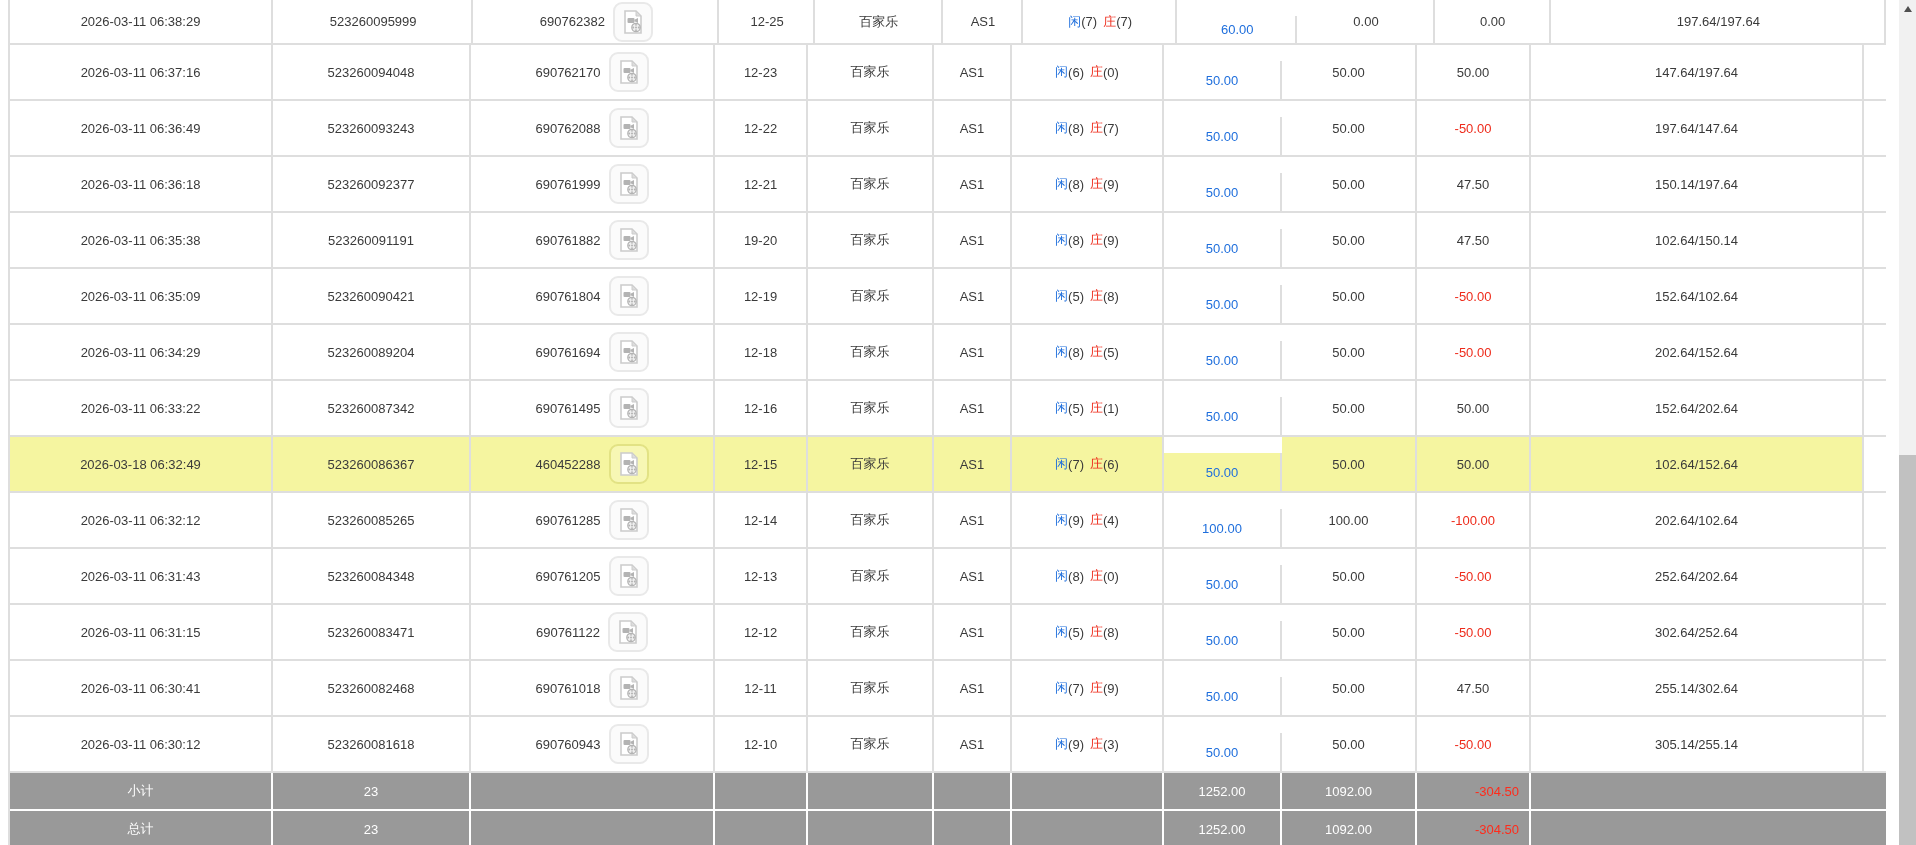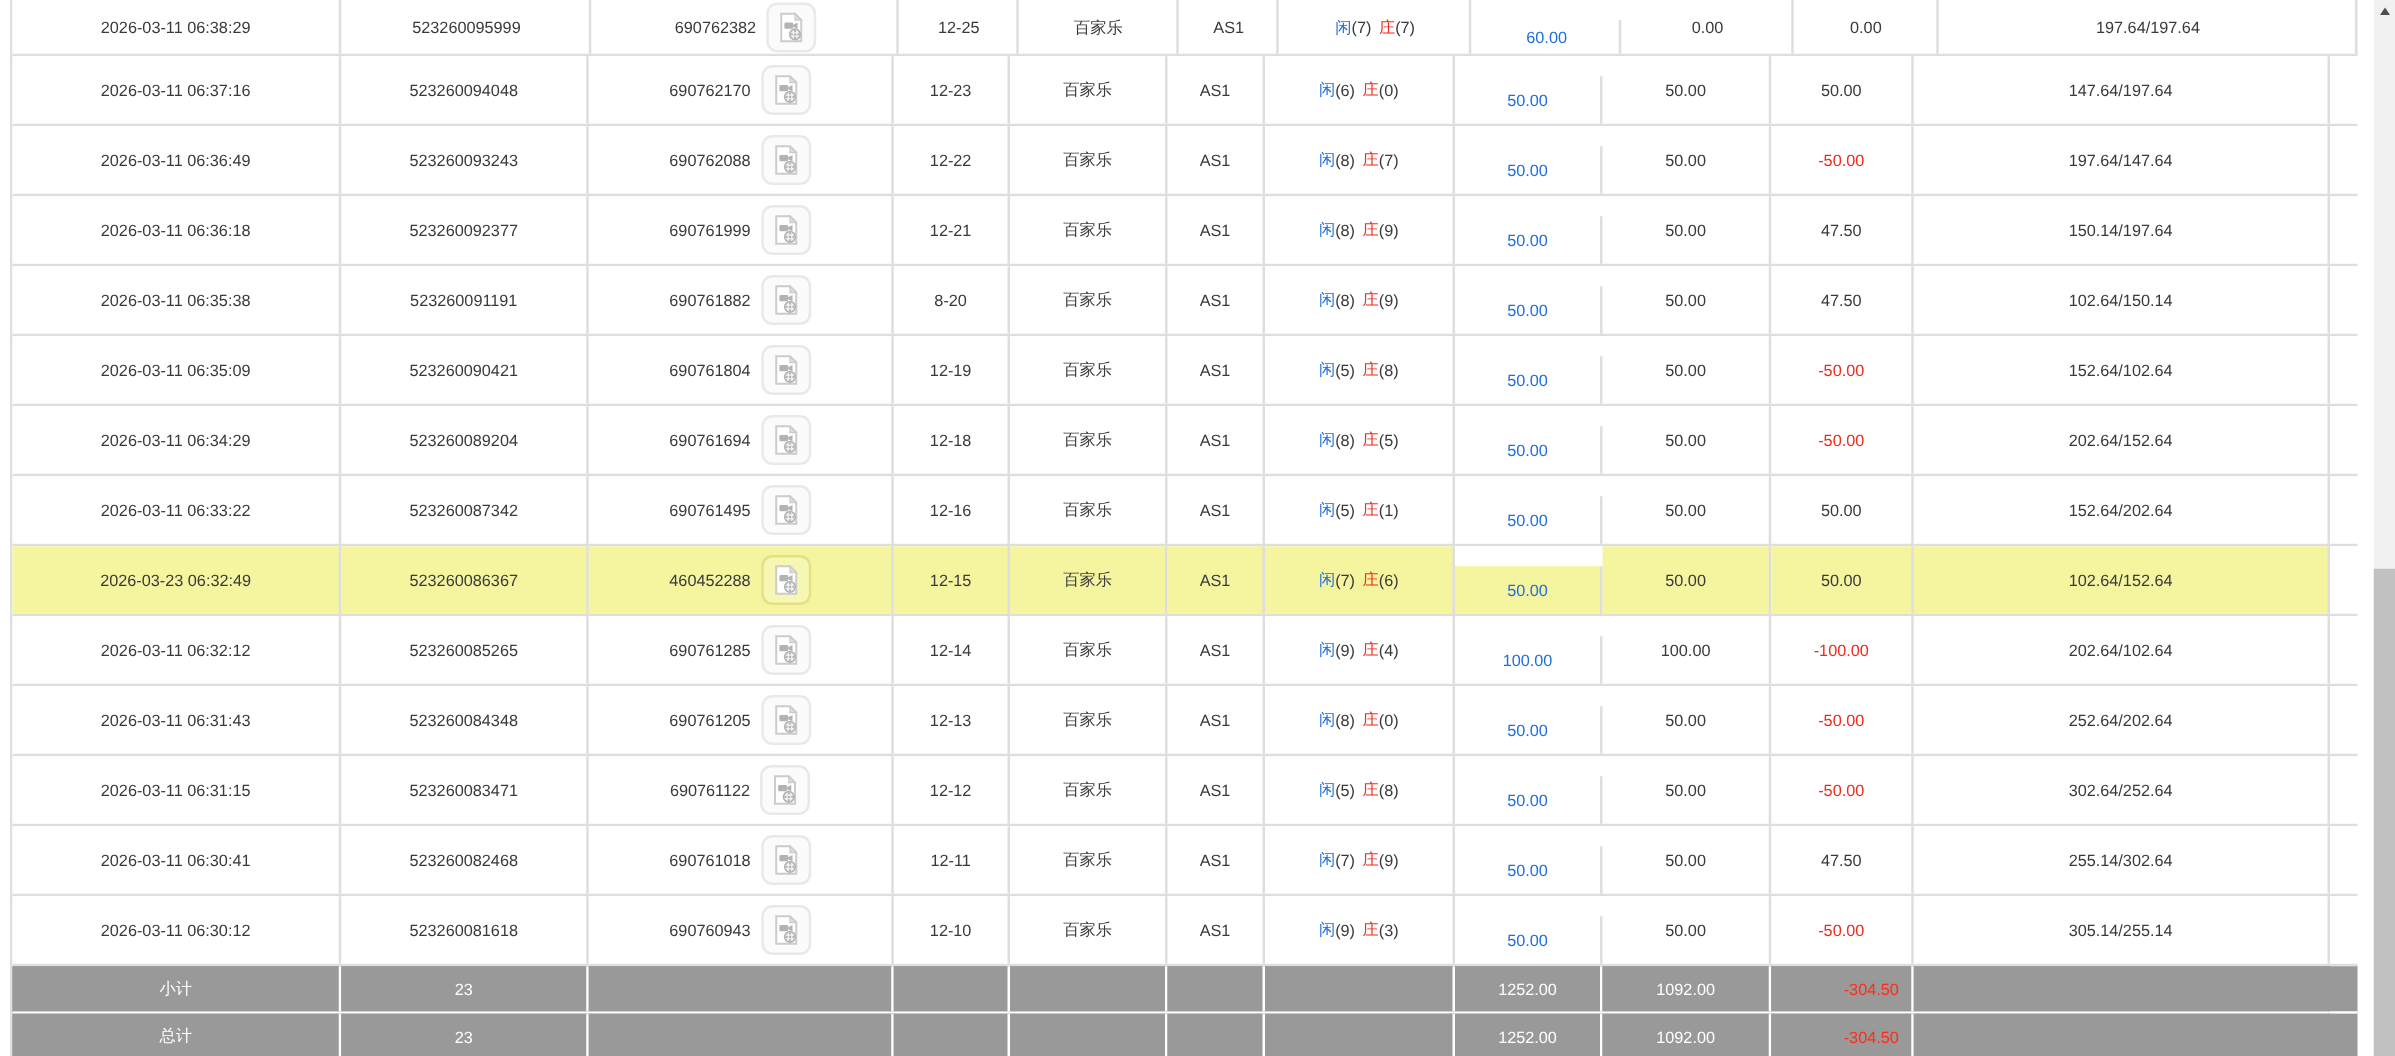--- a/index.html
+++ b/index.html
@@ -210,21 +210,21 @@
             <circle cx="16" cy="18.5" r="4.2" fill="#efefef" stroke="#b3b3b3" stroke-width="1.3"></circle>
             <circle cx="16" cy="18.5" r="1" fill="#b3b3b3"></circle>
             <circle cx="16" cy="15.8" r="0.9" fill="#b3b3b3"></circle>
             <circle cx="16" cy="21.2" r="0.9" fill="#b3b3b3"></circle>
             <circle cx="13.3" cy="18.5" r="0.9" fill="#b3b3b3"></circle>
             <circle cx="18.7" cy="18.5" r="0.9" fill="#b3b3b3"></circle>
           </svg>
         </span>
       </span>
     </div>
-    <div class="td c4">8-20</div>
+    <div class="td c4">19-20</div>
     <div class="td c5">百家乐</div>
     <div class="td c6">AS1</div>
     <div class="td c7">
       <span class="p">闲</span>
         <span class="score">(8)</span>
         <span class="gap"></span>
         <span class="b">庄</span>
         <span>(9)</span>
     </div>
     <div class="td c8 blue">50.00</div>
@@ -341,21 +341,21 @@
         <span class="b">庄</span>
         <span>(1)</span>
     </div>
     <div class="td c8 blue">50.00</div>
     <div class="td c9">50.00</div>
     <div class="td c10">50.00</div>
     <div class="td c11">152.64/202.64</div>
   </div>
 
   <div class="tr hl">
-    <div class="td c1">2026-03-23 06:32:49</div>
+    <div class="td c1">2026-03-18 06:32:49</div>
     <div class="td c2">523260086367</div>
     <div class="td c3">
       <span>460452288</span>
       <span class="vbtn">
         <span style="display:flex;">
           <svg width="26" height="26" viewBox="0 0 26 26">
             <path d="M5 2 h11 l5 5 v17 H5 z" fill="#ffffff" stroke="#cccccc" stroke-width="1.6"></path>
             <path d="M16 2 l5 5 h-5 z" fill="#dddddd" stroke="#cccccc" stroke-width="1"></path>
             <rect x="7.5" y="9" width="7" height="5" rx="1" fill="#b3b3b3"></rect>
             <path d="M14.5 10.7 l3.5 -1.7 v5 l-3.5 -1.7 z" fill="#b3b3b3"></path>

